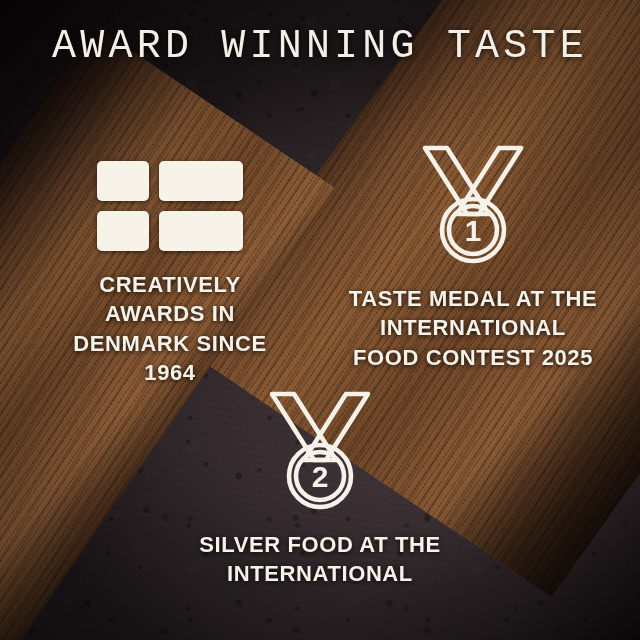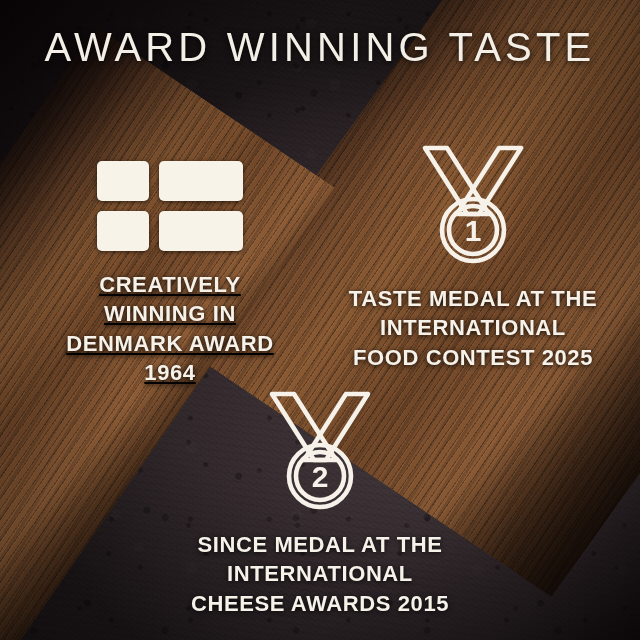--- a/index.html
+++ b/index.html
@@ -116,20 +116,21 @@
     right: 0;
     top: 26px;
     text-align: center;
     color: #f4efe6;
     font-size: 40px;
     font-weight: 300;
     letter-spacing: 4.2px;
     line-height: 1.05;
     white-space: nowrap;
     text-shadow: 0 1px 6px rgba(0,0,0,.8);
+    font-family: Liberation Mono, monospace;
   }
 
   .award {
     position: absolute;
     text-align: center;
   }
   .award-caption {
     color: #f6f2ea;
     font-size: 22px;
     font-weight: 700;
@@ -139,21 +140,21 @@
   }
   .award-caption .ln { display: block; white-space: nowrap; }
 
   .icon-wrap {
     display: flex;
     align-items: center;
     justify-content: center;
   }
 
   
-  .award-denmark { left: 20px; top: 160px; width: 300px; text-decoration: underline; }
+  .award-denmark { left: 20px; top: 160px; width: 300px; }
   .flag {
     width: 146px;
     height: 92px;
     margin: 0 auto 18px auto;
     display: grid;
     grid-template-columns: 52px 84px;
     grid-template-rows: 40px 40px;
     gap: 10px;
     justify-content: center;
     align-content: center;
@@ -201,22 +202,22 @@
       <div class="icon-wrap">
         <div class="flag">
           <div class="flag-q"></div>
           <div class="flag-q"></div>
           <div class="flag-q"></div>
           <div class="flag-q"></div>
         </div>
       </div>
       <div class="award-caption">
         <span class="ln">CREATIVELY</span>
-        <span class="ln">WINNING IN</span>
-        <span class="ln">DENMARK AWARD</span>
+        <span class="ln">AWARDS IN</span>
+        <span class="ln">DENMARK SINCE</span>
         <span class="ln">1964</span>
       </div>
     </div>
 
     <div class="award award-gold">
       <svg class="medal" width="112" height="126" viewBox="0 0 112 126">
         <g fill="none" stroke="#f6f2ea" stroke-width="4.6" stroke-linejoin="round" stroke-linecap="round">
           <path d="M8 6 H30 L72 72 H50 Z"></path>
           <path d="M104 6 H82 L40 72 H62 Z"></path>
           <circle cx="56" cy="88" r="31"></circle>
@@ -235,20 +236,19 @@
       <svg class="medal" width="112" height="126" viewBox="0 0 112 126">
         <g fill="none" stroke="#f6f2ea" stroke-width="4.6" stroke-linejoin="round" stroke-linecap="round">
           <path d="M8 6 H30 L72 72 H50 Z"></path>
           <path d="M104 6 H82 L40 72 H62 Z"></path>
           <circle cx="56" cy="88" r="31"></circle>
           <circle cx="56" cy="88" r="24"></circle>
         </g>
         <text class="medal-num" x="56" y="99" text-anchor="middle">2</text>
       </svg>
       <div class="award-caption">
-        <span class="ln">SINCE MEDAL AT THE</span>
+        <span class="ln">SILVER FOOD AT THE</span>
         <span class="ln">INTERNATIONAL</span>
-        <span class="ln">CHEESE AWARDS 2015</span>
       </div>
     </div>
 
   </div>
 </div>
 
 </body></html>

